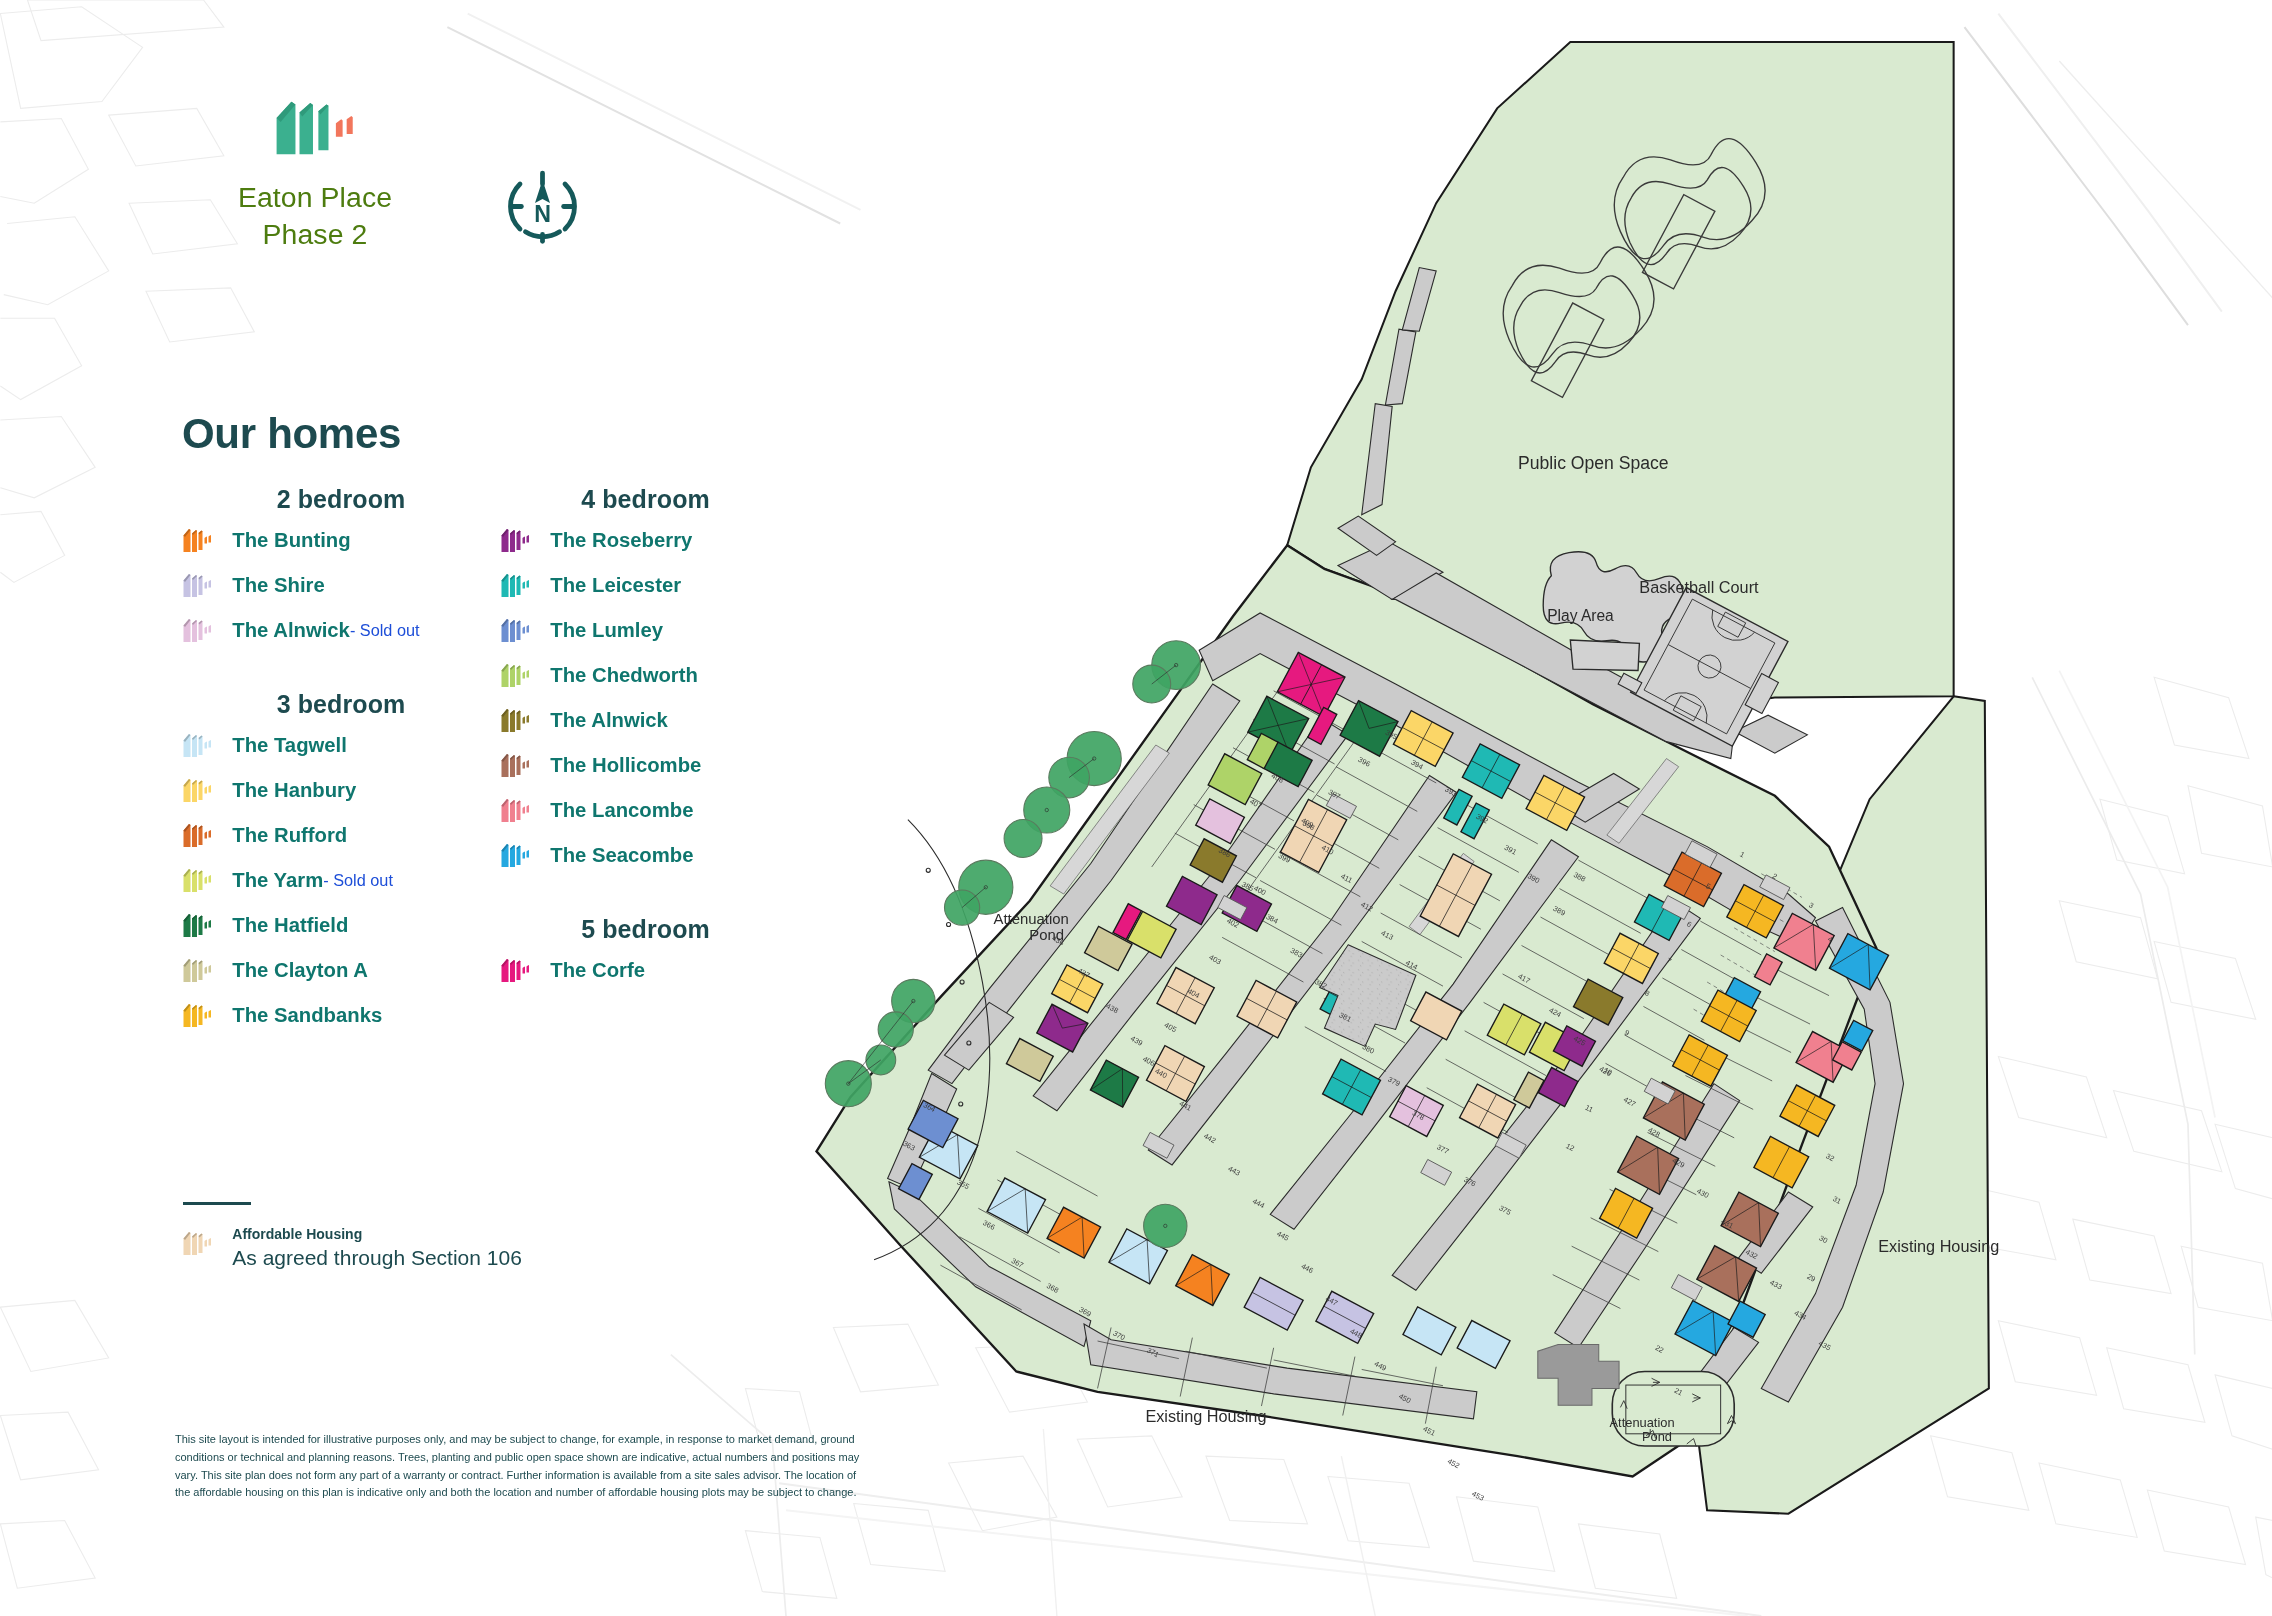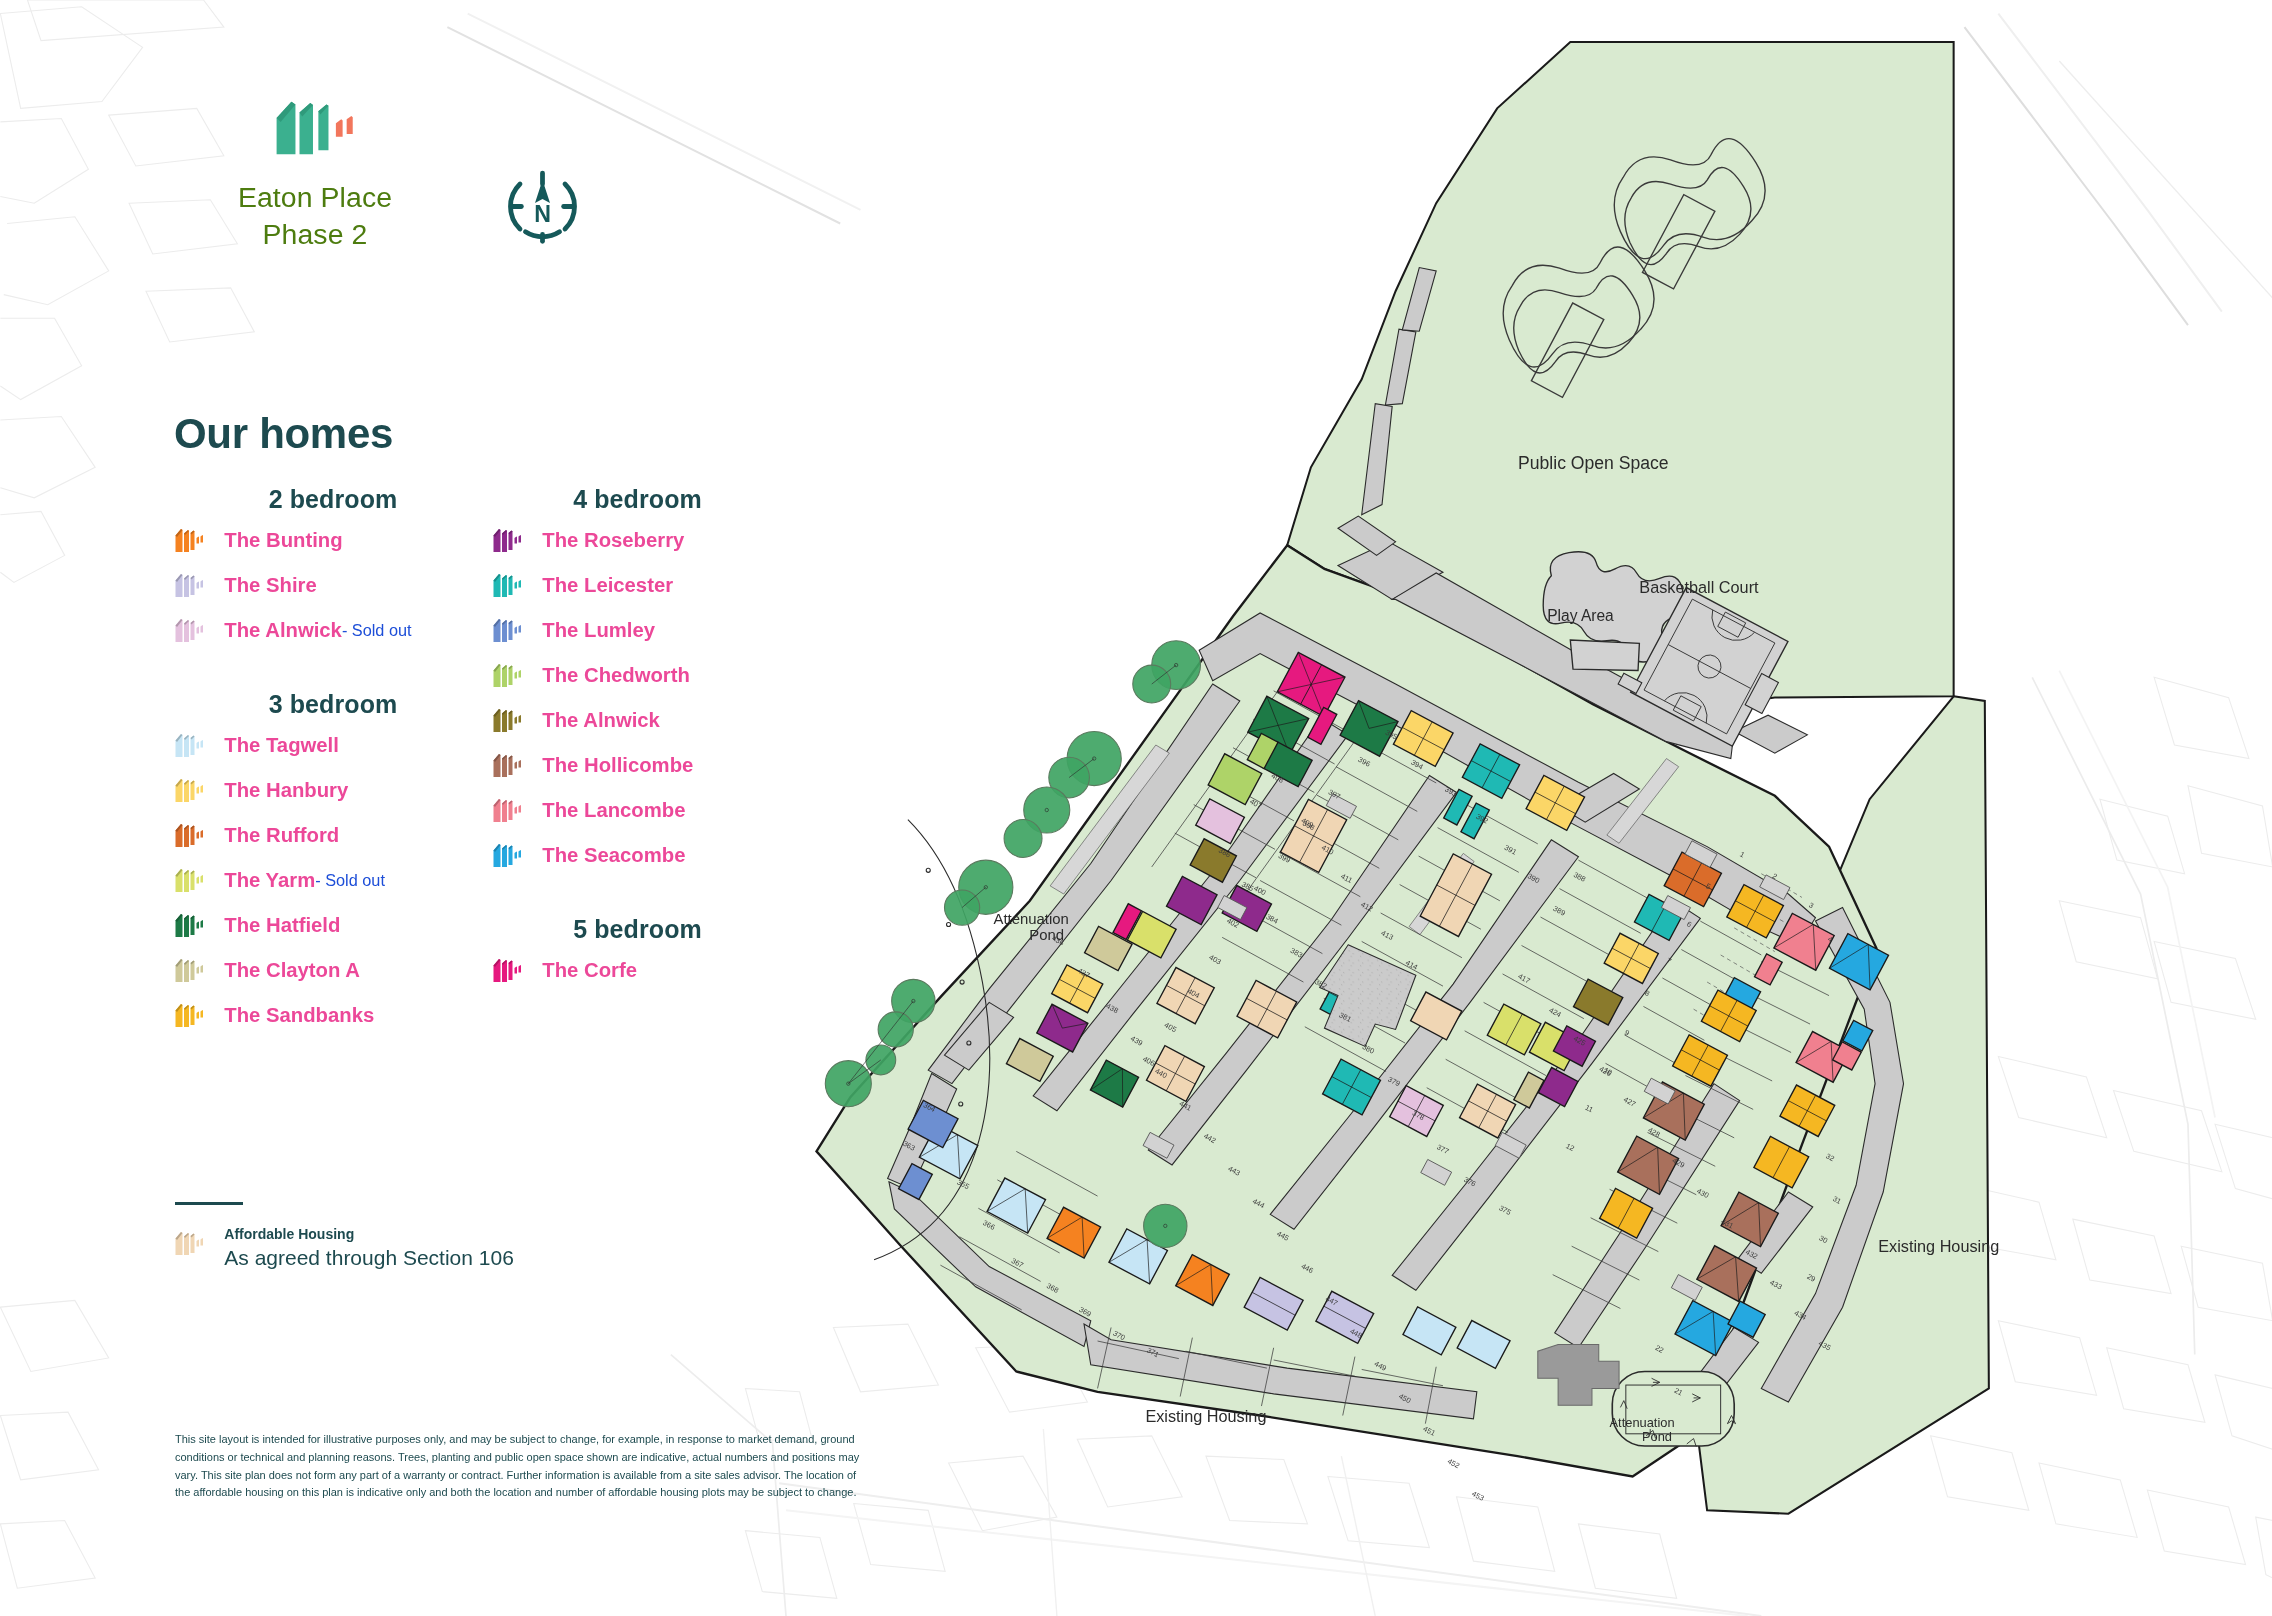--- a/index.html
+++ b/index.html
@@ -7,31 +7,31 @@
   body{width:2273px;height:1616px;position:relative;overflow:hidden;
        font-family:"Liberation Sans",sans-serif;color:#1d4a4f;}
 
   
   #brand-block{position:absolute;left:203px;top:95px;width:224px;text-align:center;}
   #brand-logo{width:88px;height:64px;margin:0 auto;display:block;}
   #brand-title{font-size:28.4px;line-height:1.28;color:#4d7c0f;font-weight:400;margin-top:20.3px;letter-spacing:0.1px;}
   #compass{position:absolute;left:505px;top:169px;width:75px;height:75px;}
 
   
-  #legend{position:absolute;left:174px;top:410px;width:610px;}
+  #legend{position:absolute;left:182px;top:410px;width:610px;}
   #legend-title{font-size:42px;font-weight:700;color:#1d4a4f;letter-spacing:-0.3px;margin:0 0 27px 0;}
   .legend-cols{position:relative;height:698px;}
   .legend-col{position:absolute;top:0;}
   .legend-col.left{left:0;width:318px;}
   .legend-col.right{left:318px;width:291px;}
   .bed-head{font-size:25px;font-weight:700;color:#1d4a4f;margin:0 0 4.1px 0;letter-spacing:0.1px;text-align:center;}
   .bed-head.spaced{margin-top:37px;}
   .home-row{display:flex;align-items:center;height:45px;}
   .swatch{width:30px;height:27px;flex:0 0 30px;margin-right:20.3px;}
-  .home-name{font-size:20.3px;font-weight:700;color:#ec4899;white-space:nowrap;text-align:right;}
+  .home-name{font-size:20.3px;font-weight:700;color:#0f766e;white-space:nowrap;text-align:right;}
   .home-status{font-size:16.3px;font-weight:400;color:#1d4ed8;}
   #legend-divider{width:68px;height:3.4px;background:#1d4a4f;margin:19px 0 20.3px 1.4px;}
   #affordable-row{display:flex;align-items:flex-start;}
   #affordable-row .swatch{margin-top:4.1px;}
   #affordable-name{font-size:14px;font-weight:700;color:#1d4a4f;}
   #affordable-sub{font-size:21px;font-weight:400;color:#1d4a4f;margin-top:4.1px;}
 
   
   #disclaimer{position:absolute;left:175px;top:1431px;width:691px;
       font-size:11px;line-height:1.62;color:#1d4a4f;font-family:"Liberation Sans",sans-serif;}

